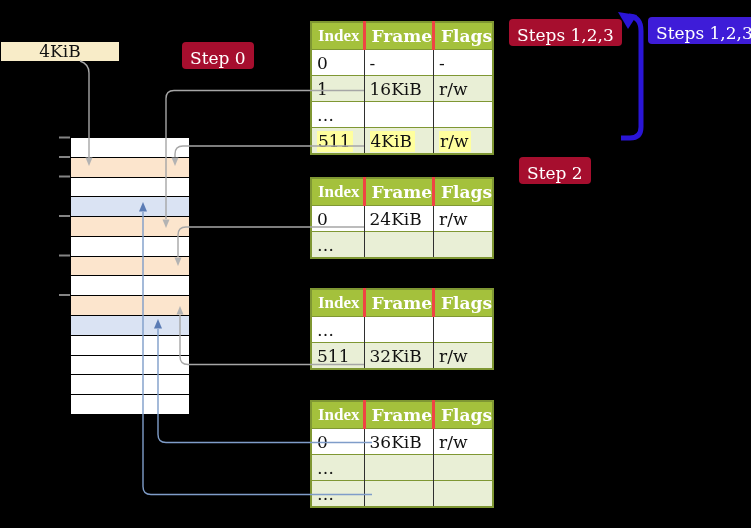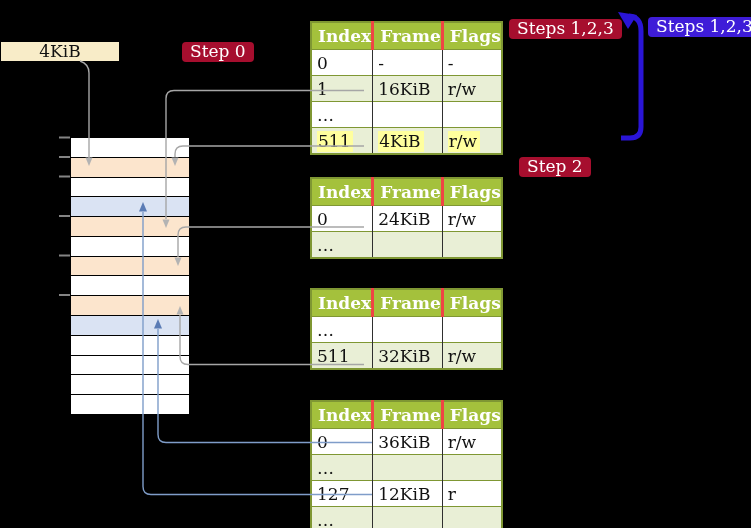--- a/index.html
+++ b/index.html
@@ -8,21 +8,21 @@
     font-family:"DejaVu Serif","Liberation Serif",serif;
   }
   
   .mem-label{
     position:absolute;left:1px;top:42px;width:118px;height:19px;
     background:var(--label-cream,#f8ecc8);color:#111;
     font-size:17px;line-height:19px;text-align:center;
   }
   
   .badge{
-    position:absolute;height:17px;padding:1px 8px 2px 8px;border-radius:4px;
+    position:absolute;height:17px;padding:8px 8px 2px 8px;border-radius:4px;
     color:#fff;font-size:17px;line-height:17px;white-space:nowrap;
   }
   .badge.red{background:var(--badge-red,#a60e2e);}
   .badge.blue{background:var(--badge-blue,#3e1cd8);}
   #badge-step0{left:182px;top:42px;}
   #badge-steps123{left:509px;top:19px;}
   #badge-steps1234{left:648px;top:17px;}
   #badge-step4{left:519px;top:157px;}
   
   .memcol{
@@ -46,21 +46,21 @@
   #ptable4{top:400px;}
   .ptable col.c-index{width:53px;}
   .ptable col.c-frame{width:59px;}
   .ptable col.c-flags{width:55px;}
   .ptable th{
     background:var(--table-header-bg,#a4c13c);color:#fff;font-weight:bold;
     height:26px;padding:0 0 0 6px;text-align:left;
     border-bottom:1px solid var(--table-border,#7f9733);
     border-left:3px solid #ef4444;
   }
-  .ptable th:first-child{border-left:none;}
+  .ptable th:first-child{border-left:none;font-family:Liberation Serif, serif;}
   .ptable td{
     height:25px;padding:0 0 0 5px;
     border-top:1px solid var(--table-border,#7f9733);
     border-left:1px solid #2f2f2f;
     overflow:hidden;white-space:nowrap;
   }
   .ptable td:first-child{border-left:none;}
   .ptable tr.alt td{background:var(--table-row-alt-bg,#e9efd6);}
   .hl-text{background:var(--highlight-yellow,#ffff9e);padding:0 3px 1px 1px;}
   
@@ -202,25 +202,20 @@
     <tbody>
       <tr>
         <td>0</td>
         <td>36KiB</td>
         <td>r/w</td>
       </tr>
       <tr class="alt">
         <td>…</td>
         <td></td>
         <td></td>
-      </tr>
-      <tr>
-        <td>127</td>
-        <td>12KiB</td>
-        <td>r</td>
       </tr>
       <tr class="alt">
         <td>…</td>
         <td></td>
         <td></td>
       </tr>
     </tbody>
   </table>
 
   <svg id="overlay" width="751" height="528" viewBox="0 0 751 528">

